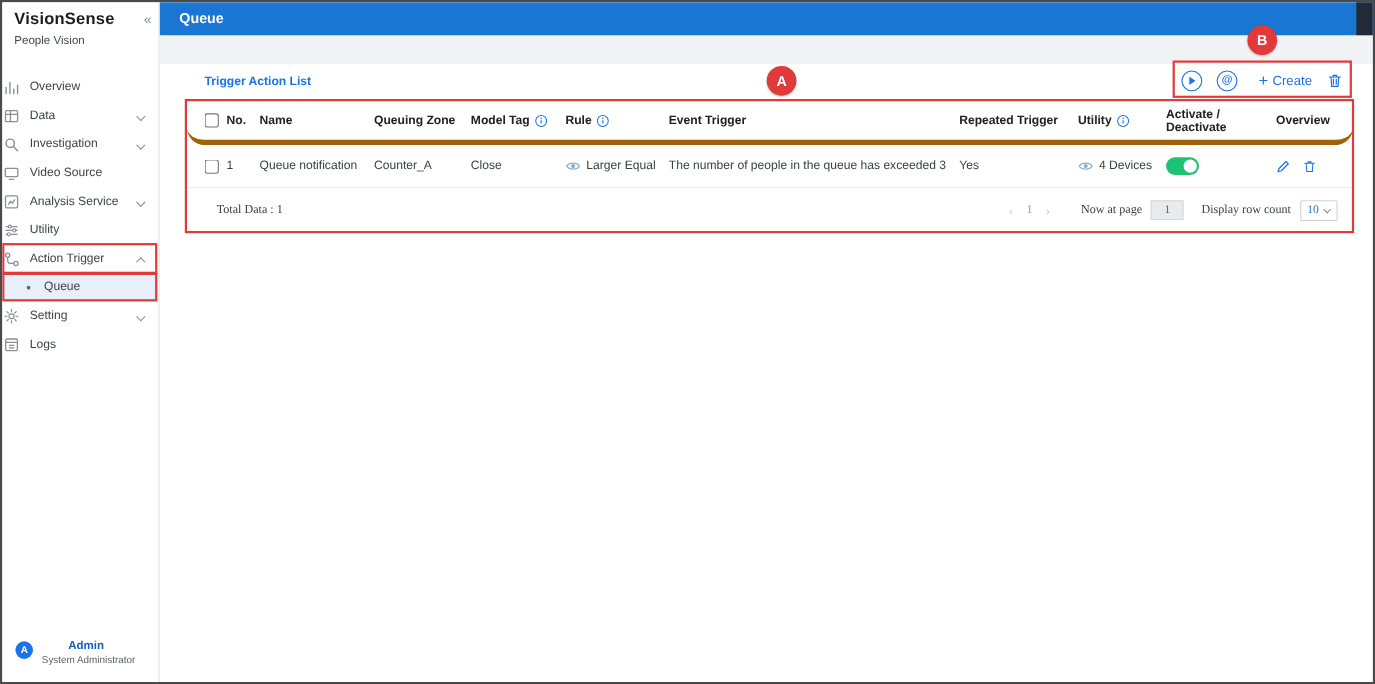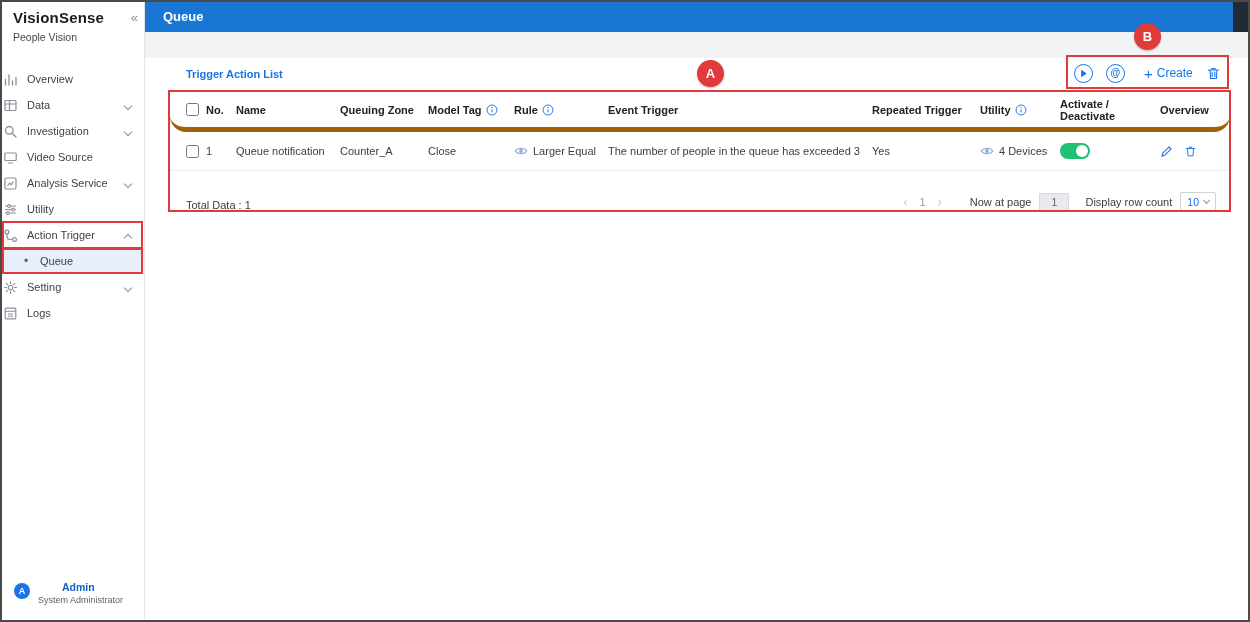--- a/index.html
+++ b/index.html
@@ -51,21 +51,21 @@
   .tbl-header { height:40px; border-bottom:5px solid #a16207;border-radius:16px; }
   .tbl-header .cell { font-size:11px; font-weight:bold; color:#202124; display:flex; align-items:center; gap:4px; }
   .tbl-row { height:39px; border-bottom:1px solid #eceded; }
   .tbl-row .cell { font-size:11px; color:#3c4043; display:flex; align-items:center; gap:5px; }
   .cell.first { padding-left:16px; }
   .cb { width:13px; height:13px; accent-color:#1a73e8; cursor:pointer; }
   .toggle { width:30px; height:16px; border-radius:9px; background:#1fc274; position:relative; cursor:pointer; }
   .toggle .knob { position:absolute; right:2px; top:2px; width:12px; height:12px; border-radius:50%; background:#ffffff; }
   .row-actions { display:flex; gap:11px; align-items:center; }
 
-  .tbl-footer { height:40px; display:flex; align-items:flex-end; justify-content:space-between; padding:0 14px 0 16px; }
+  .tbl-footer { height:40px; display:flex; align-items:center; justify-content:space-between; padding:0 14px 0 27px;font-family:Liberation Serif, serif; }
   .total-label { font-size:11px; color:#3c4043; }
   .footer-right { display:flex; align-items:center; }
   .pg-arrow { font-size:12px; color:#c3c7cc; padding:0 6px; cursor:pointer; }
   .pg-num { font-size:11px; color:#9aa0a6; padding:0 6px; cursor:pointer; }
   .now-label { font-size:11px; color:#3c4043; margin-left:22px; }
   .page-box { width:30px; height:18px; margin-left:8px; background:#e8eaed; border:1px solid #d7d9dc; font-size:10.5px; color:#5f6368; text-align:center; font-family:inherit; }
   .rows-label { font-size:11px; color:#3c4043; margin-left:16px; }
   .rows-box { display:flex; align-items:center; gap:5px; margin-left:8px; height:19px; padding:0 6px; border:1px solid #cfd2d6; border-radius:2px; background:#fff; cursor:pointer; }
   .rows-box span { font-size:10.5px; color:#1a73e8; }
   .rows-chev { width:5px; height:5px; border-right:1.3px solid #8a8f98; border-bottom:1.3px solid #8a8f98; transform:rotate(45deg); margin-top:-2px; }

